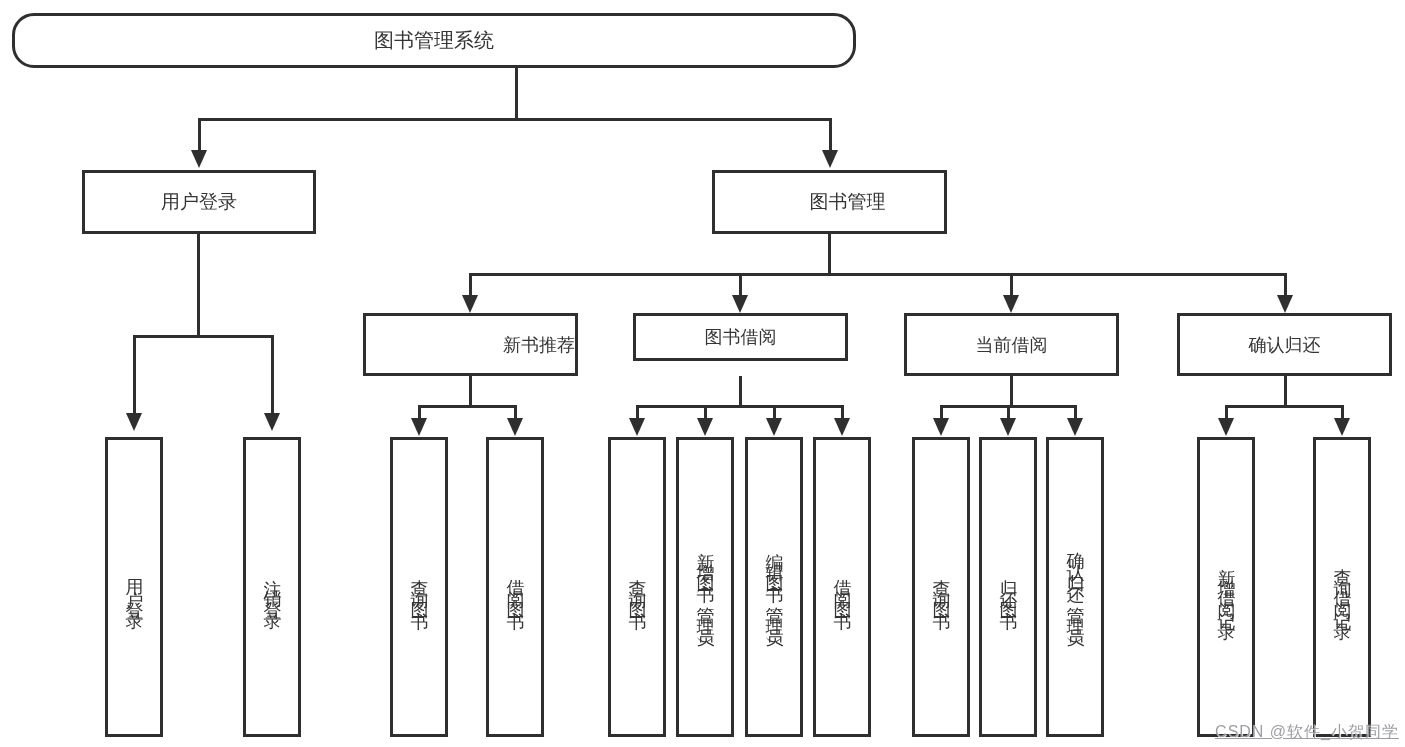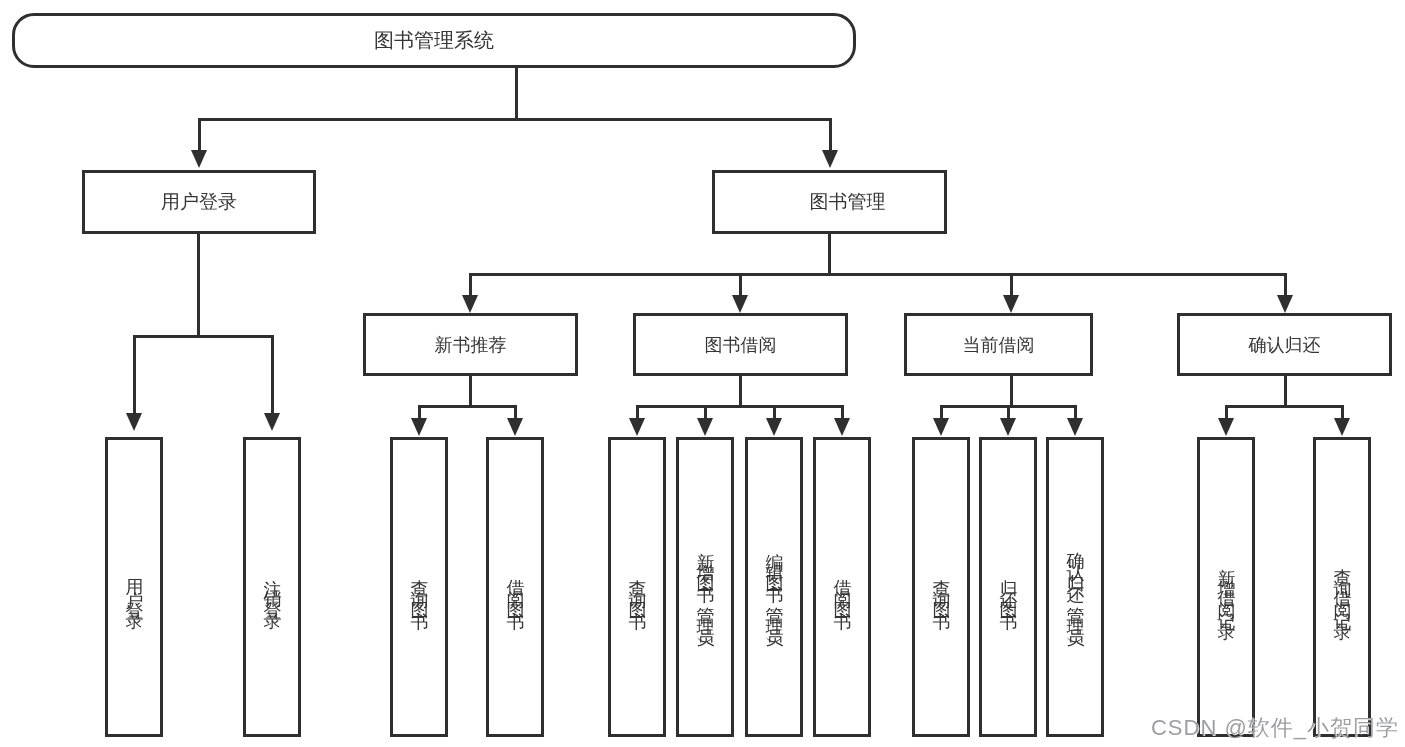--- a/index.html
+++ b/index.html
@@ -35,49 +35,50 @@
   .vline,.stem{width:3px;}
   .hline{height:3px;}
   .tri{
     position:absolute;width:0;height:0;
     border-left:8px solid transparent;
     border-right:8px solid transparent;
     border-top:18px solid var(--line,#2f2f2f);
   }
   #watermark{
     position:absolute;right:6px;bottom:4px;
-    font-size:22px;
+    font-size:16px;
     color:var(--wm,#9d9ea3);
     text-shadow:1px 1px 0 rgba(255,255,255,0.8);
     letter-spacing:1px;
+    text-decoration:underline;
   }
 </style>
 </head>
 <body>
 
 <div id="stage">
 
   <div class="box lv0" style="left:12px;top:13px;width:844px;height:55px;border-radius:22px;">
     <span>图书管理系统</span>
   </div>
 
   <div class="box lv1" style="left:82px;top:170px;width:234px;height:64px;">
     <span>用户登录</span>
   </div>
   <div class="box lv1" style="left:712px;top:170px;width:235px;height:64px;padding-left:36px;">
     <span>图书管理</span>
   </div>
 
-  <div class="box lv2" style="left:363px;top:313px;width:215px;height:63px;">
+  <div class="box lv2" style="left:363px;top:313px;width:215px;height:63px;justify-content:flex-end;">
     <span>新书推荐</span>
   </div>
-  <div class="box lv2" style="left:633px;top:313px;width:215px;height:63px;text-align:center;">
+  <div class="box lv2" style="left:633px;top:313px;width:215px;height:48px;text-align:center;">
     <span>图书借阅</span>
   </div>
-  <div class="box lv2" style="left:904px;top:313px;width:189px;height:63px;text-align:right;">
+  <div class="box lv2" style="left:904px;top:313px;width:215px;height:63px;text-align:right;">
     <span>当前借阅</span>
   </div>
   <div class="box lv2" style="left:1177px;top:313px;width:215px;height:63px;">
     <span>确认归还</span>
   </div>
 
   <div class="box leaf" style="left:105px;">
     <span>用户登录</span>
   </div>
   <div class="box leaf" style="left:243px;">

